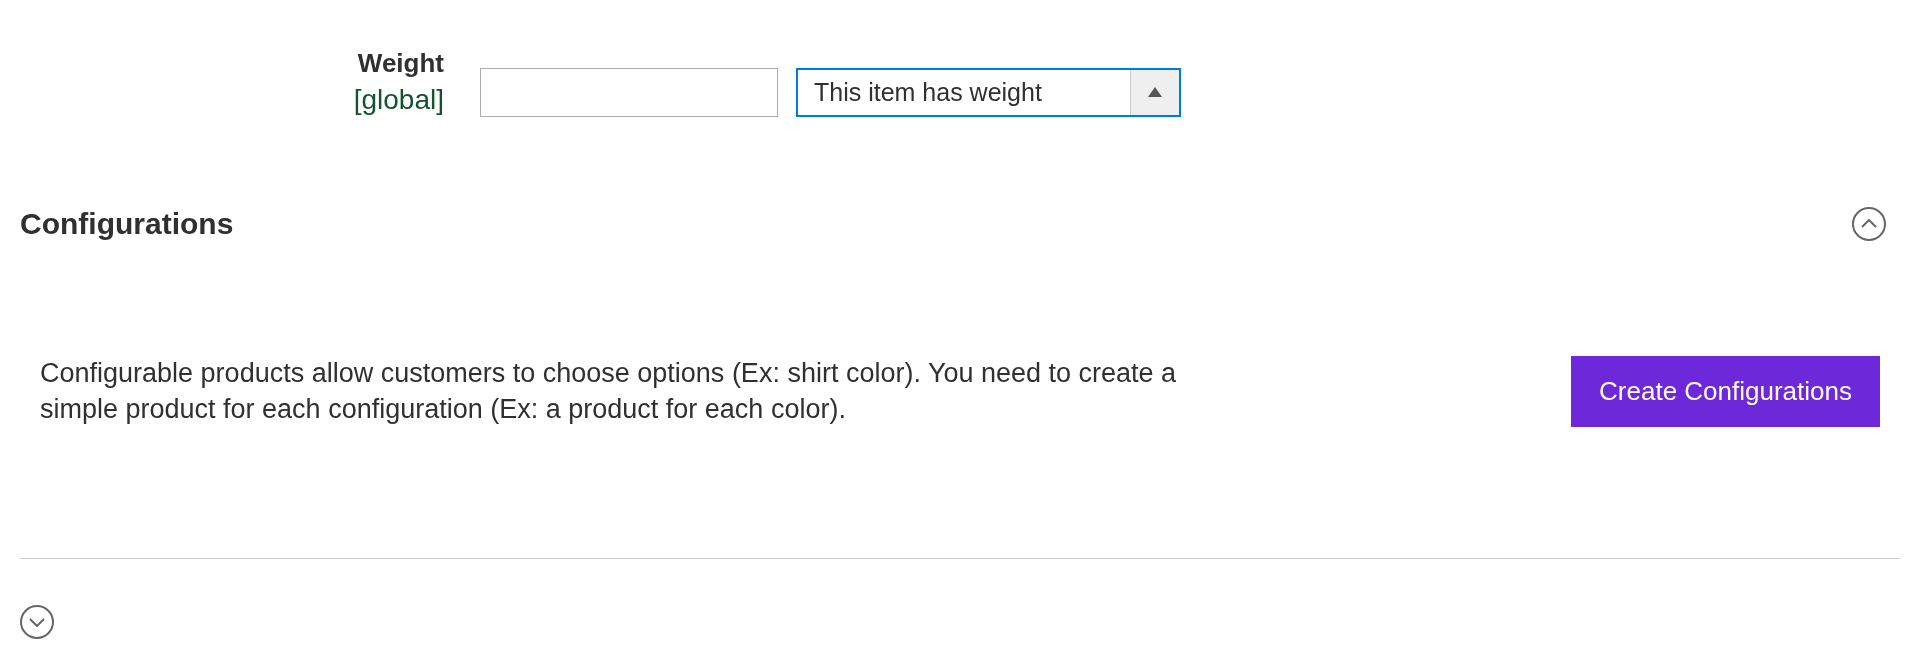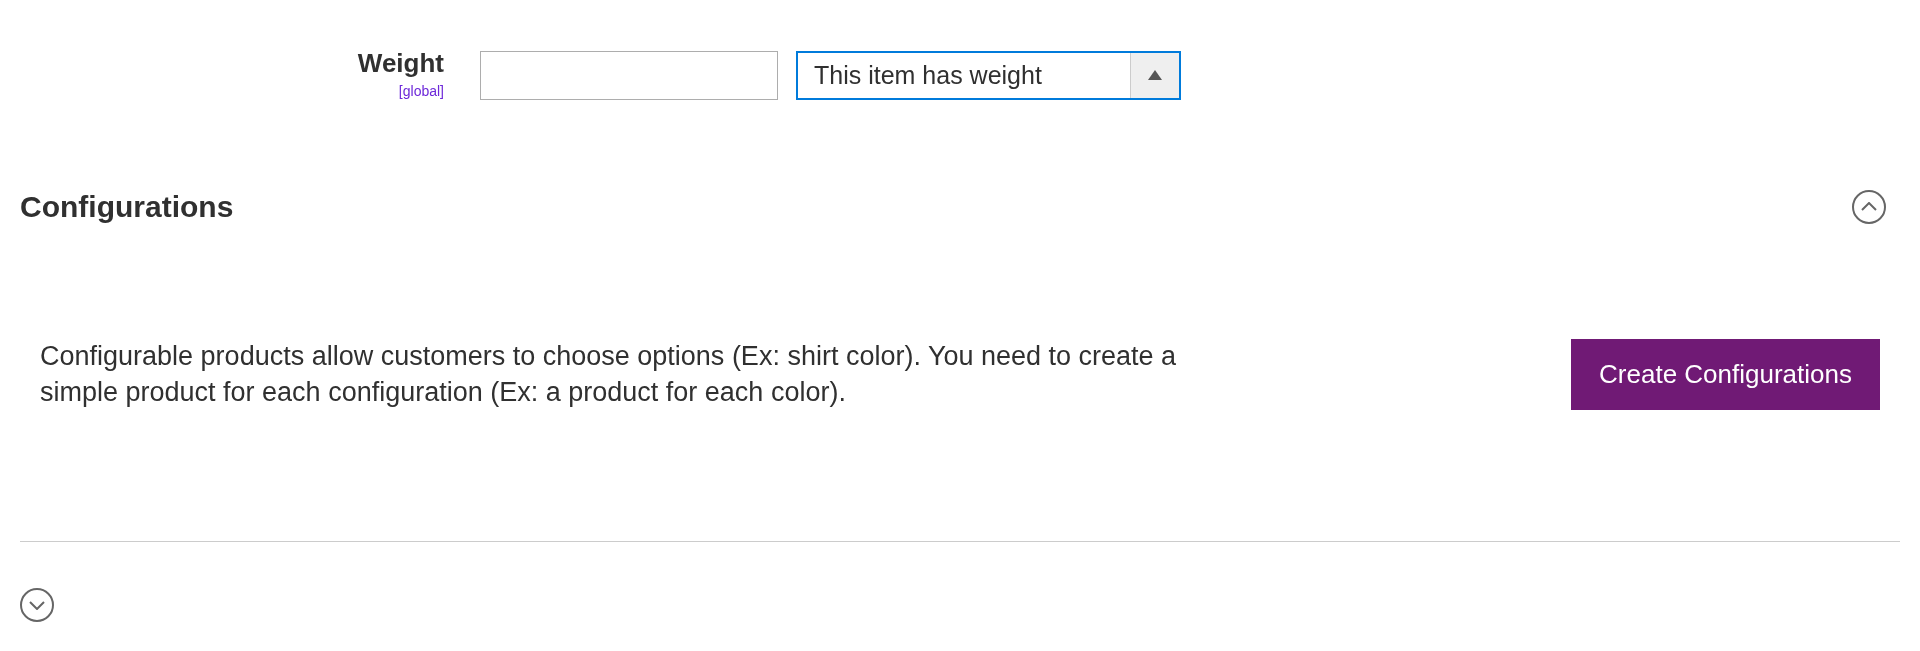--- a/index.html
+++ b/index.html
@@ -26,22 +26,22 @@
     padding-right: 36px;
     line-height: 1.2;
     padding-top: 4px;
   }
   .weight-label {
     font-size: 26px;
     font-weight: 600;
     color: #303030;
   }
   .weight-scope {
-    font-size: 14px;
-    color: #6d28d9;
+    font-size: 28px;
+    color: #14532d;
     margin-top: 4px;
   }
   .weight-controls { display: flex; align-items: stretch; }
 
   .weight-input-wrap {
     width: 298px;
     height: 49px;
     border: 1px solid #adadad;
     display: flex;
     align-items: center;
@@ -126,21 +126,21 @@
     justify-content: space-between;
     align-items: center;
   }
   .config-desc {
     font-size: 27px;
     color: #303030;
     line-height: 1.35;
     max-width: 1150px;
   }
   .create-config-btn {
-    background: #701a75;
+    background: #6d28d9;
     color: #fff;
     border: none;
     font-size: 26px;
     padding: 20px 28px;
     cursor: pointer;
     white-space: nowrap;
   }
 
   .divider {
     border: 0;

